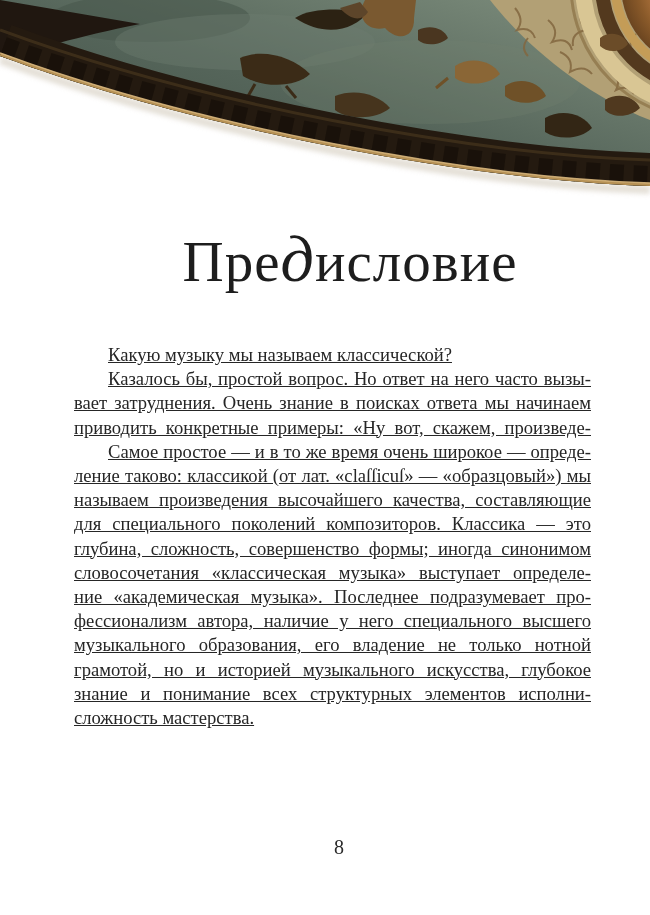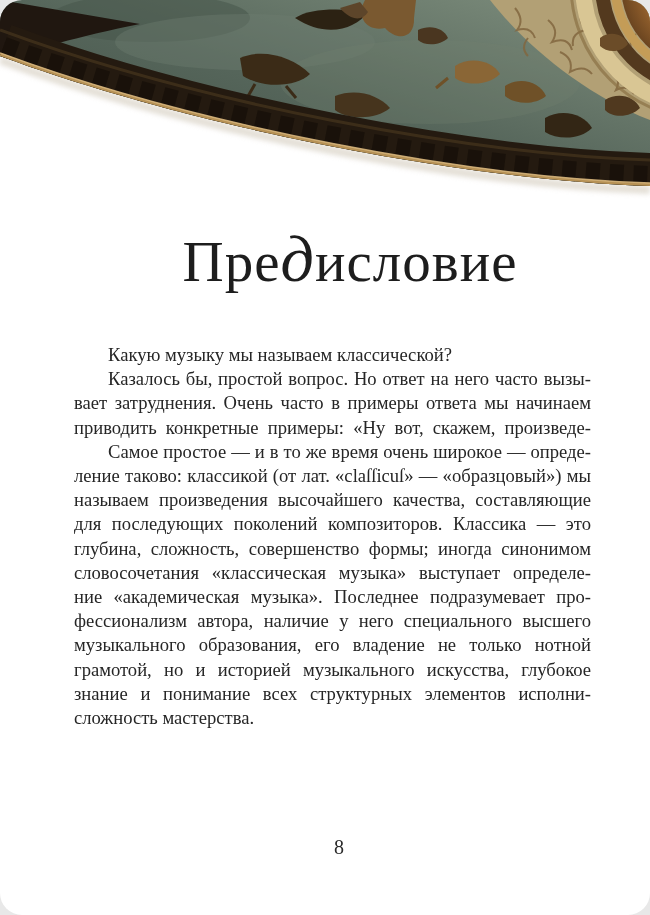--- a/index.html
+++ b/index.html
@@ -1,36 +1,35 @@
 <!DOCTYPE html>
 <html><head>
 <meta charset="utf-8">
 <style>
   html,body { margin:0; padding:0; background:#e8e8e8; }
   .page {
     position:relative; width:650px; height:915px; margin:0 auto;
     background:#ffffff; overflow:hidden;
     font-family:"Liberation Serif", serif;
-    border-radius:22px;
   }
   .header-art { position:absolute; top:0; left:0; display:block; }
 
   .title-wrap {
     position:absolute; top:231px; left:0; width:650px;
     text-align:center; transform:translateX(25px);
     font-size:57px; line-height:1.1; color:#1d1d1d;
     letter-spacing:1px; font-weight:400; white-space:nowrap;
   }
   .title-swash { font-style:italic; font-size:1.16em; line-height:0; }
 
   .body-text {
     position:absolute; top:343px; left:74px; width:517px;
     font-size:18.6px; line-height:24.2px; color:#262626;
   }
-  .para { margin:0; }
+  .para { margin:0;text-decoration:underline; }
   .line { text-align:justify; text-align-last:justify; }
   .line.last { text-align-last:left; }
   .line.first { text-indent:34px; }
 
   .folio {
     position:absolute; top:836px; left:0; width:650px;
     text-align:center; transform:translateX(14px);
     font-size:20px; color:#2b2b2b;
   }
 </style>
@@ -118,28 +117,28 @@
   <div class="title-wrap">
     <span id="title-pre">Пре</span><span id="title-swash" class="title-swash">д</span><span id="title-post">исловие</span>
   </div>
 
   <div class="body-text" id="body-text">
       <div class="para">
         <div class="line first last">Какую музыку мы называем классической?</div>
       </div>
       <div class="para">
         <div class="line first">Казалось бы, простой вопрос. Но ответ на него часто вызы-</div>
-        <div class="line">вает затруднения. Очень часто в примеры ответа мы начинаем</div>
+        <div class="line">вает затруднения. Очень знание в поисках ответа мы начинаем</div>
         <div class="line">приводить конкретные примеры: «Ну вот, скажем, произведе-</div>
       </div>
       <div class="para">
         <div class="line first">Самое простое — и в то же время очень широкое — опреде-</div>
         <div class="line">ление таково: классикой (от лат. «claſſicuſ» — «образцовый») мы</div>
         <div class="line">называем произведения высочайшего качества, составляющие</div>
-        <div class="line">для последующих поколений композиторов. Классика — это</div>
+        <div class="line">для специального поколений композиторов. Классика — это</div>
         <div class="line">глубина, сложность, совершенство формы; иногда синонимом</div>
         <div class="line">словосочетания «классическая музыка» выступает определе-</div>
         <div class="line">ние «академическая музыка». Последнее подразумевает про-</div>
         <div class="line">фессионализм автора, наличие у него специального высшего</div>
         <div class="line">музыкального образования, его владение не только нотной</div>
         <div class="line">грамотой, но и историей музыкального искусства, глубокое</div>
         <div class="line">знание и понимание всех структурных элементов исполни-</div>
         <div class="line last">сложность мастерства.</div>
       </div>
     </div>

